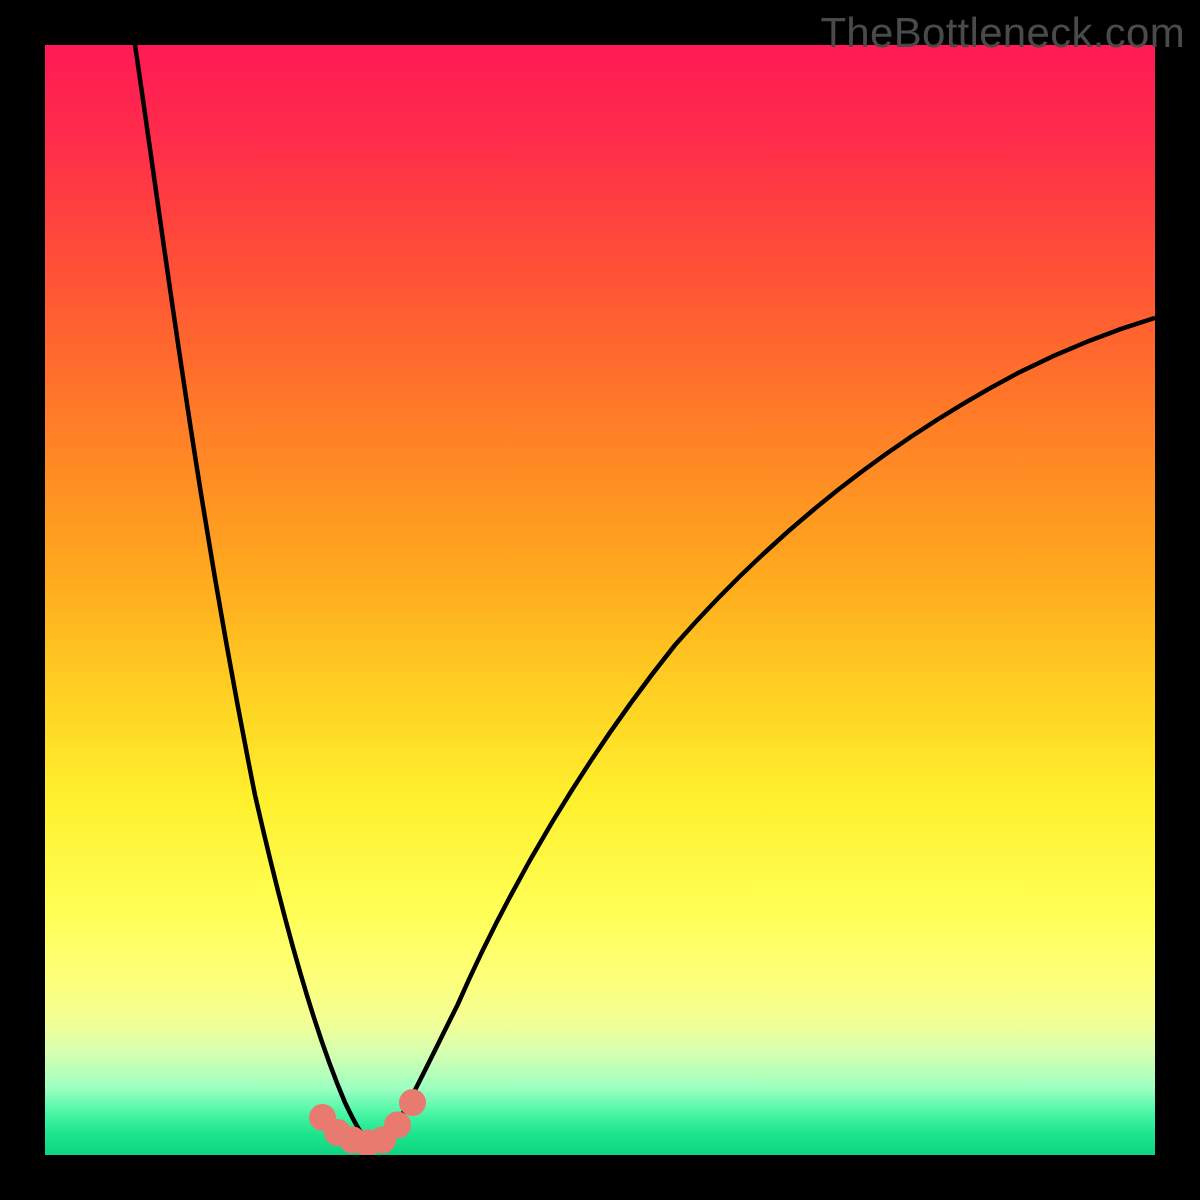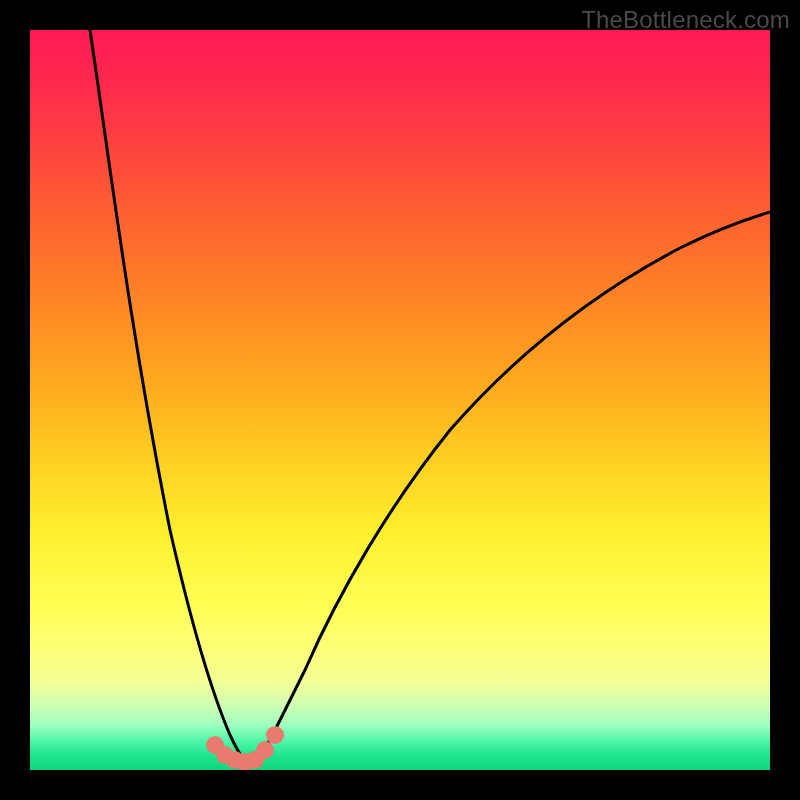--- a/index.html
+++ b/index.html
@@ -34,21 +34,21 @@
       #52f7a9 96%,
       #1de58e 98%,
       #0fd47f 100%
     );
   }
   .watermark {
     position: absolute;
     top: 6px;
     right: 10px;
     color: #4a4a4a;
-    font-size: 24px;
+    font-size: 28px;
     letter-spacing: 0.2px;
     font-weight: 500;
   }
   svg.curve {
     position: absolute;
     left: 0;
     top: 0;
     width: 740px;
     height: 740px;
   }

